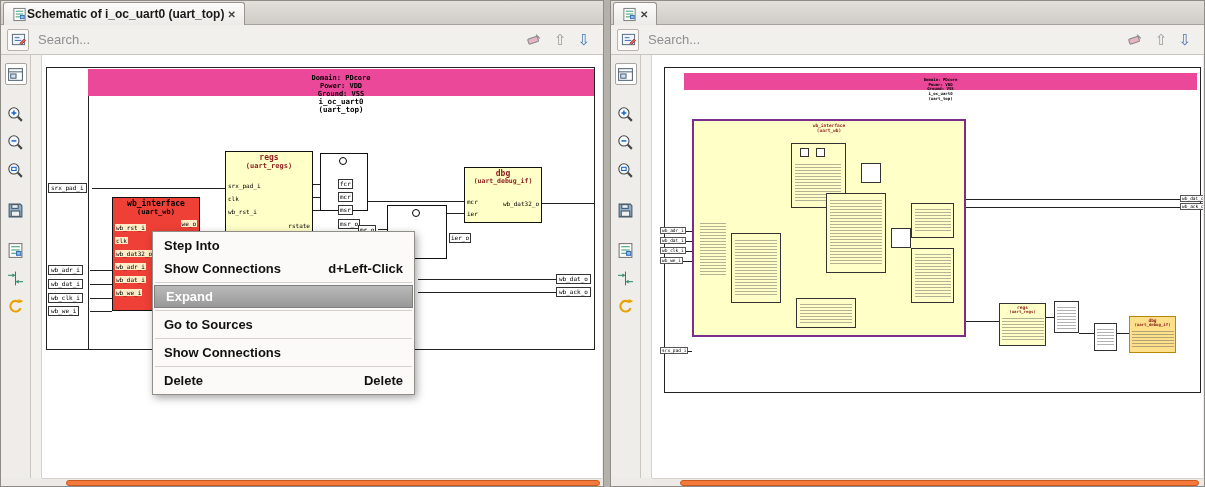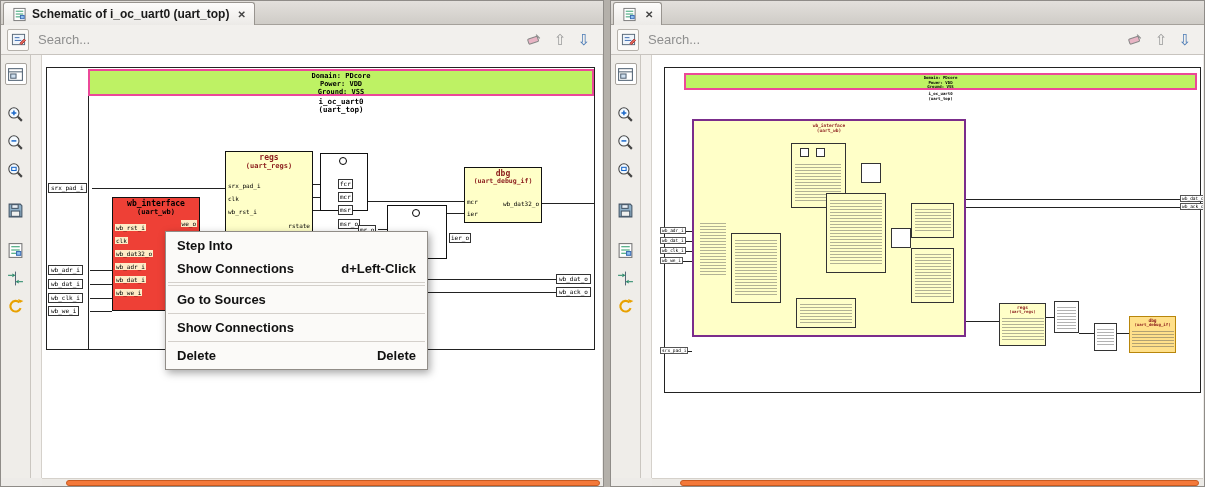--- a/index.html
+++ b/index.html
@@ -2,61 +2,61 @@
 <html><head>
 <meta charset="utf-8">
 <style>
   *{box-sizing:border-box;margin:0;padding:0}
   html,body{width:1205px;height:487px}
   body{position:relative;background:#b4b0aa;font-family:"Liberation Sans",sans-serif;overflow:hidden}
   .panel{position:absolute;top:0;height:487px;background:#edebe8;border:1px solid #8f8c88}
   #panelL{left:0;width:604px}
   #panelR{left:610px;width:595px}
   .tabbar{position:absolute;left:0;top:0;right:0;height:24px;background:linear-gradient(#e3e0dc,#cfccc7);border-bottom:1px solid #a5a19b}
-  .tab{position:absolute;left:2px;top:1px;height:23px;display:flex;align-items:center;gap:5px;padding:0 8px;background:linear-gradient(#fdfcfb,#eceae7);border:1px solid #98948f;border-bottom:none;border-radius:3px 3px 0 0;font-size:12px;font-weight:bold;color:#1a1a1a;white-space:nowrap}
+  .tab{position:absolute;left:2px;top:1px;height:23px;display:flex;align-items:center;padding:0 8px;background:linear-gradient(#fdfcfb,#eceae7);border:1px solid #98948f;border-bottom:none;border-radius:3px 3px 0 0;font-size:12px;font-weight:bold;color:#1a1a1a;white-space:nowrap}
   .tclose{font-size:10px;color:#444;margin-left:3px}
   .toolrow{position:absolute;left:0;top:24px;right:0;height:30px;background:#f2f0ed;border-bottom:1px solid #c8c4bf;display:flex;align-items:center;padding:0 6px;gap:9px}
   .tbtn{width:22px;height:22px;border:1px solid #b5b1ab;background:#fbfaf8;border-radius:2px;display:flex;align-items:center;justify-content:center;flex:0 0 auto}
   .search{flex:1 1 auto;min-width:60px;border:none;background:transparent;font-size:13px;color:#333;outline:none;font-family:"Liberation Sans",sans-serif}
   .search::placeholder{color:#8f8f8f}
   .trspace{margin-left:auto;display:flex;gap:11px;align-items:center;padding-right:7px;flex:0 0 auto}
   .arrow{font-size:15px;line-height:15px;color:#9a9a9a}
   .arrow.dn{color:#4a7ab5}
   .ic{width:17px;height:17px;display:block}
   .sidebar{position:absolute;left:0;top:54px;width:30px;bottom:8px;background:#efede9;border-right:1px solid #cac6c0;display:flex;flex-direction:column;align-items:center}
   .sbtn{width:22px;height:22px;display:flex;align-items:center;justify-content:center;margin-top:6px;flex:0 0 auto}
   .sbtn.first{border:1px solid #a8a49e;background:#fff;border-radius:2px;margin-top:8px}
   .gap{margin-top:18px}
   .vscroll{position:absolute;left:30px;top:54px;width:11px;bottom:8px;background:#f3f1ee;border-right:1px solid #d5d1cb}
   .canvas{position:absolute;left:41px;top:54px;right:1px;bottom:8px;background:#fff;overflow:hidden}
   .hscroll{position:absolute;left:41px;right:1px;bottom:0;height:8px;background:#eceae6;border-top:1px solid #d5d1cb}
   .hthumb{position:absolute;top:1px;height:6px;background:#f4793a;border:1px solid #c85a20;border-radius:3px}
   
   .mono{font-family:"DejaVu Sans Mono",monospace}
   .frame{position:absolute;border:1px solid #222}
-  .ghead{position:absolute;background:#bef264;border:2px solid #ec4899;text-align:center;font-weight:bold;color:#000}
+  .ghead{position:absolute;background:#ec4899;border:4px solid #ec4899;text-align:center;font-weight:bold;color:#000}
   #panelL .ghead{font-size:7px;line-height:8px;padding-top:1px}
   .inst{position:absolute;text-align:center;font-weight:bold;color:#000}
   .w{position:absolute;background:#222}
   .blk{position:absolute;background:#ffffc8;border:1px solid #111}
   .bt{text-align:center;font-weight:bold;color:#8b1c1c}
   .bt8{font-size:8px;line-height:9px;padding-top:1px}
   .bt7{font-size:7px;line-height:8px}
   .bt65{font-size:6.5px;line-height:7px}
   .redblk{background:#ee4036}
   .redblk .bt{color:#000}
   .pin{position:absolute;font-size:6px;line-height:7px;color:#000;white-space:nowrap}
   .pinR{right:2px;text-align:right}
   .pinred{background:rgba(255,255,215,.9);padding:0 1px}
   .port{position:absolute;border:1px solid #333;background:#fff;font-size:6px;line-height:8px;padding:0 2px;white-space:nowrap;color:#000}
   .gate{position:absolute;background:#fff;border:1px solid #111}
   .gcirc{position:absolute;top:3px;left:50%;width:8px;height:8px;margin-left:-5px;border:1px solid #000;border-radius:50%;background:#fff}
   .plabel{position:absolute;border:1px solid #333;background:#fff;font-size:6px;line-height:8px;padding:0 1px;white-space:nowrap;color:#000}
   
-  .menu{position:absolute;left:164px;top:230px;width:263px;background:#fbfaf8;border:1px solid #918d88;box-shadow:2px 3px 8px rgba(0,0,0,.35);z-index:40;padding:2px 0}
+  .menu{position:absolute;left:151px;top:230px;width:263px;background:#fbfaf8;border:1px solid #918d88;box-shadow:2px 3px 8px rgba(0,0,0,.35);z-index:40;padding:2px 0}
   .mi{height:23px;display:flex;align-items:center;justify-content:space-between;padding:0 11px;font-size:13px;font-weight:bold;color:#111}
   .mi .sc{font-weight:bold}
   .msep{height:1px;background:#d4d0cb;margin:2px 2px}
   .mi.hl{background:linear-gradient(#b9b9b9,#999);color:#fff;margin:0 1px;border:1px solid #7f7f7f}
   
   #panelR .ghead{font-size:4px;line-height:4.5px;padding-top:1px}
   .micro{font-size:4.5px;line-height:5px}
   .micro2{font-size:4px;line-height:4.5px}
   .purple{position:absolute;background:#ffffc8;border:2px solid #7b2d8b}
   .mini{position:absolute;background:#ffffc8;border:1px solid #333}
@@ -276,20 +276,24 @@
   <div class="menu">
     <div class="mi">
       <span>Step Into</span>
       <span class="sc"></span>
     </div>
     <div class="mi">
       <span>Show Connections</span>
       <span class="sc">d+Left-Click</span>
     </div>
     <div class="msep"></div>
+    <div class="mi hl">
+      <span>Expand</span>
+      <span class="sc"></span>
+    </div>
     <div class="msep"></div>
     <div class="mi">
       <span>Go to Sources</span>
       <span class="sc"></span>
     </div>
     <div class="msep"></div>
     <div class="mi">
       <span>Show Connections</span>
       <span class="sc"></span>
     </div>

